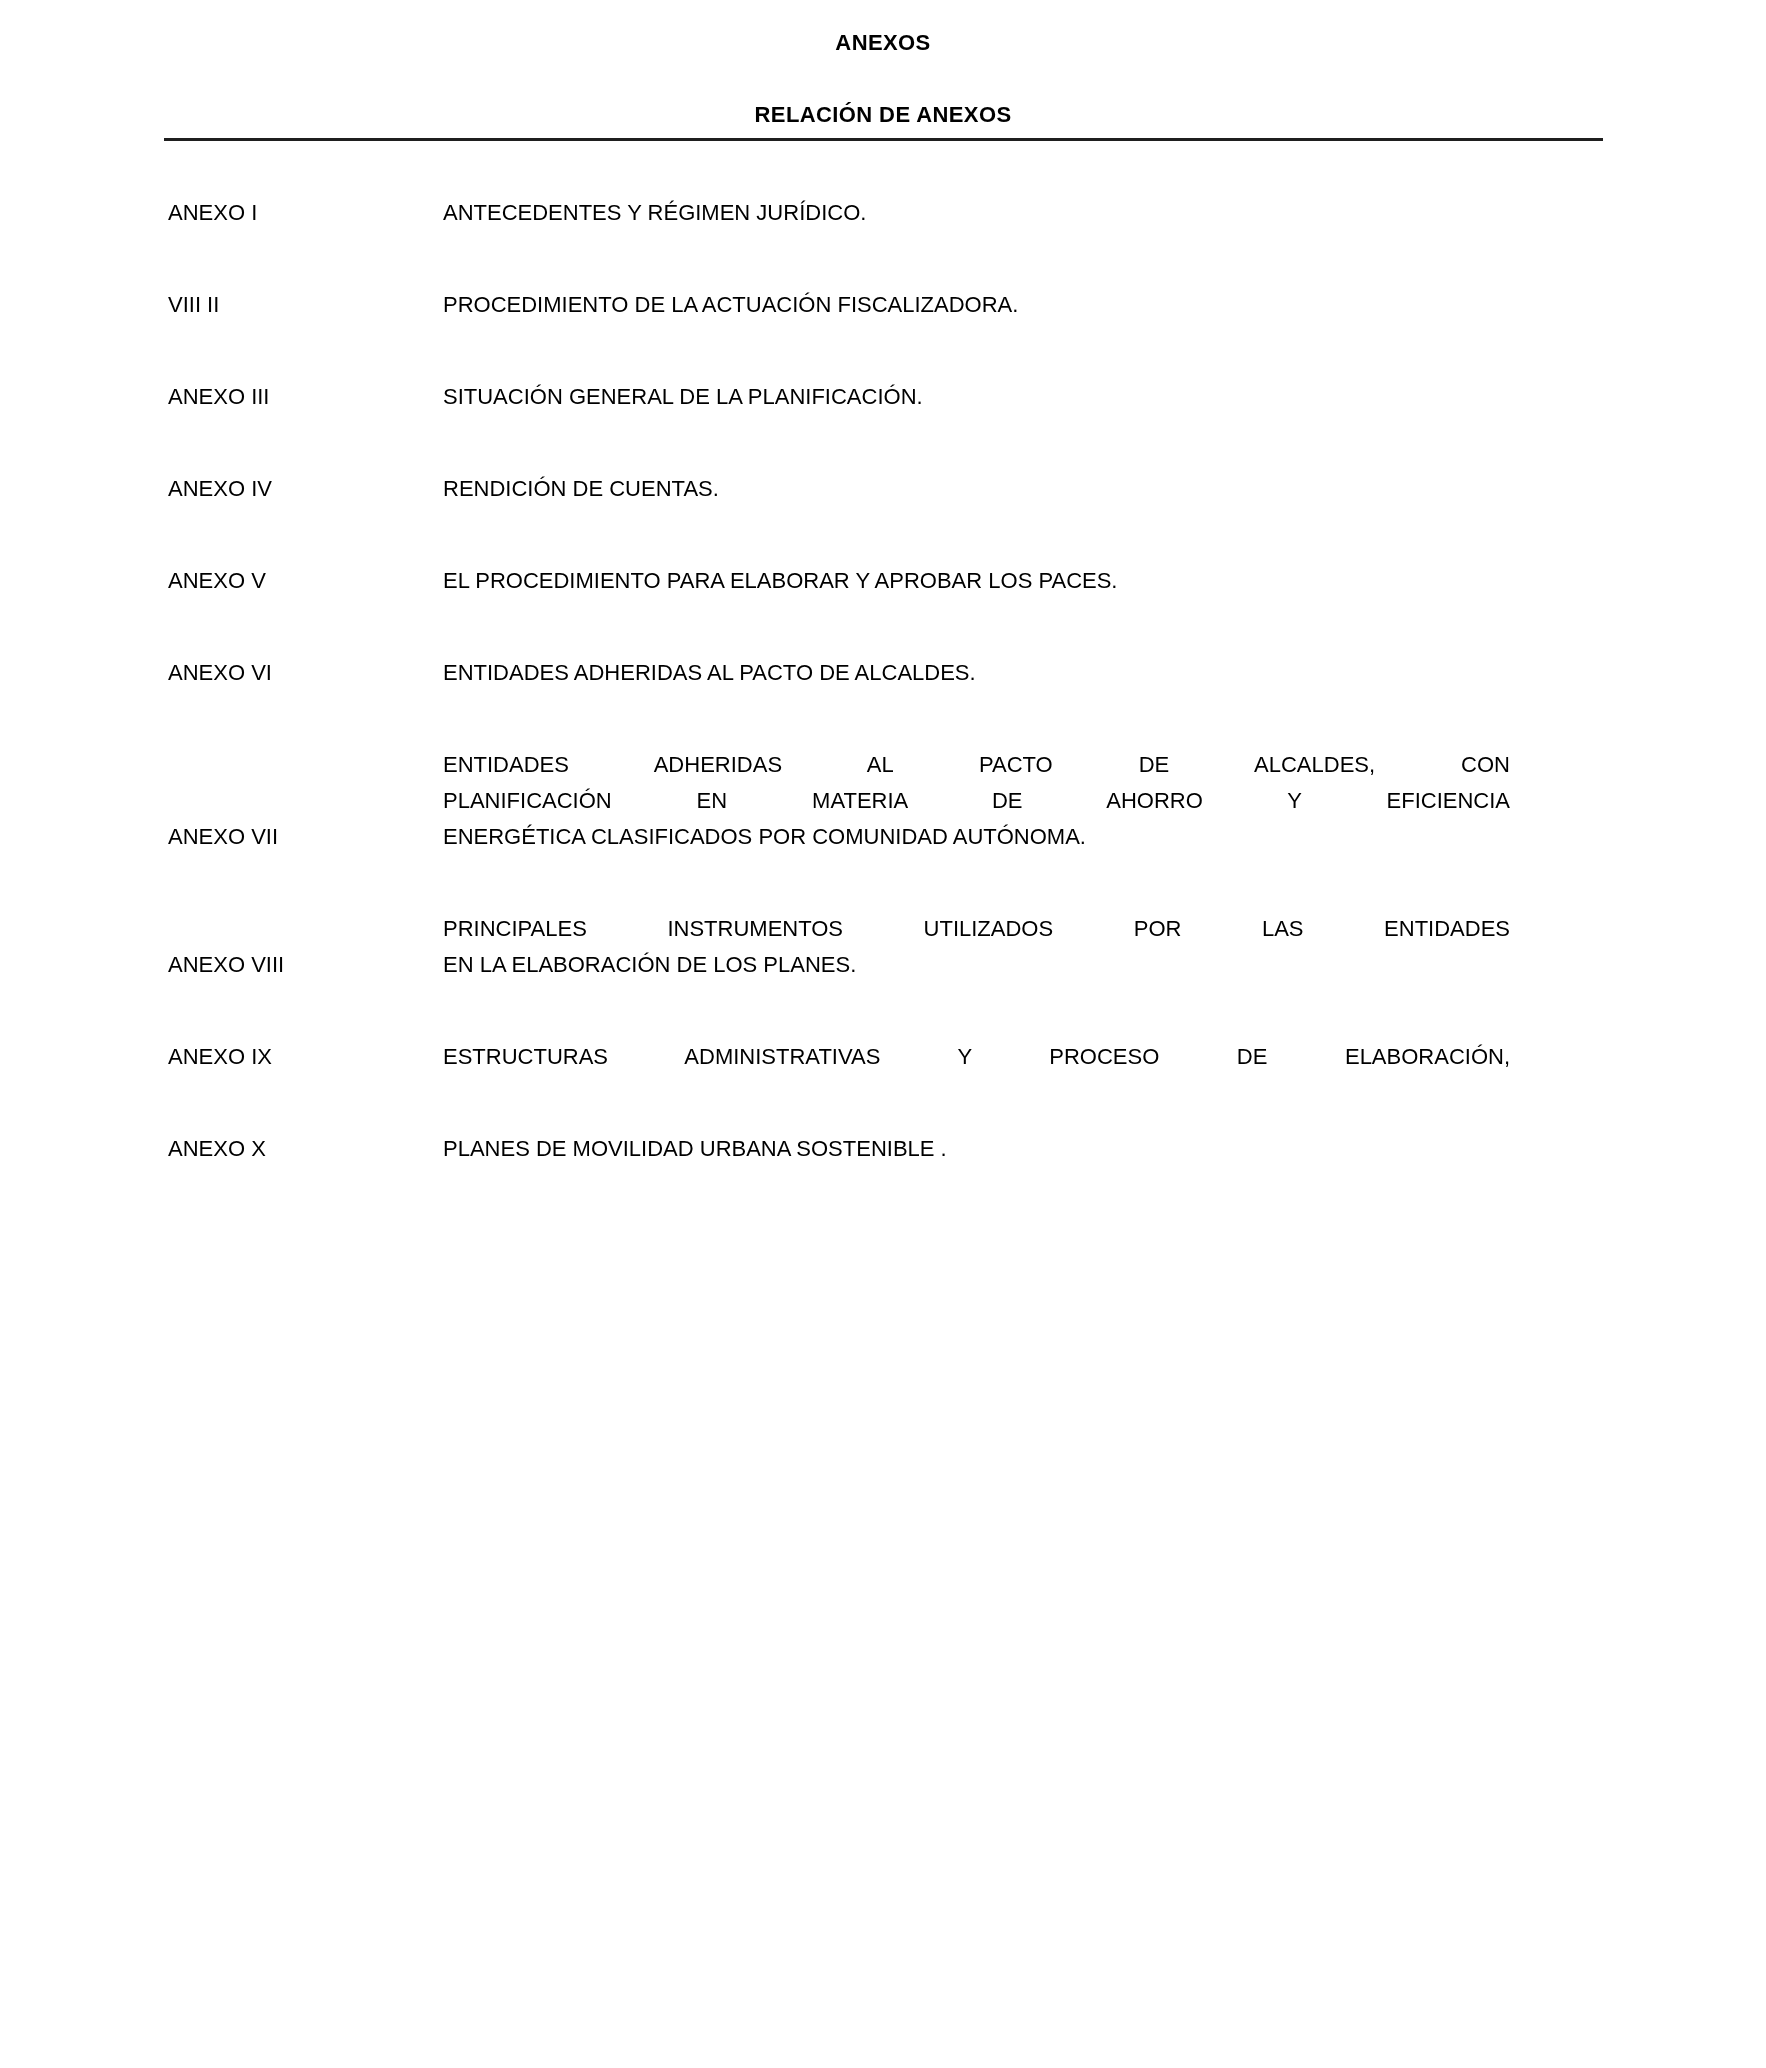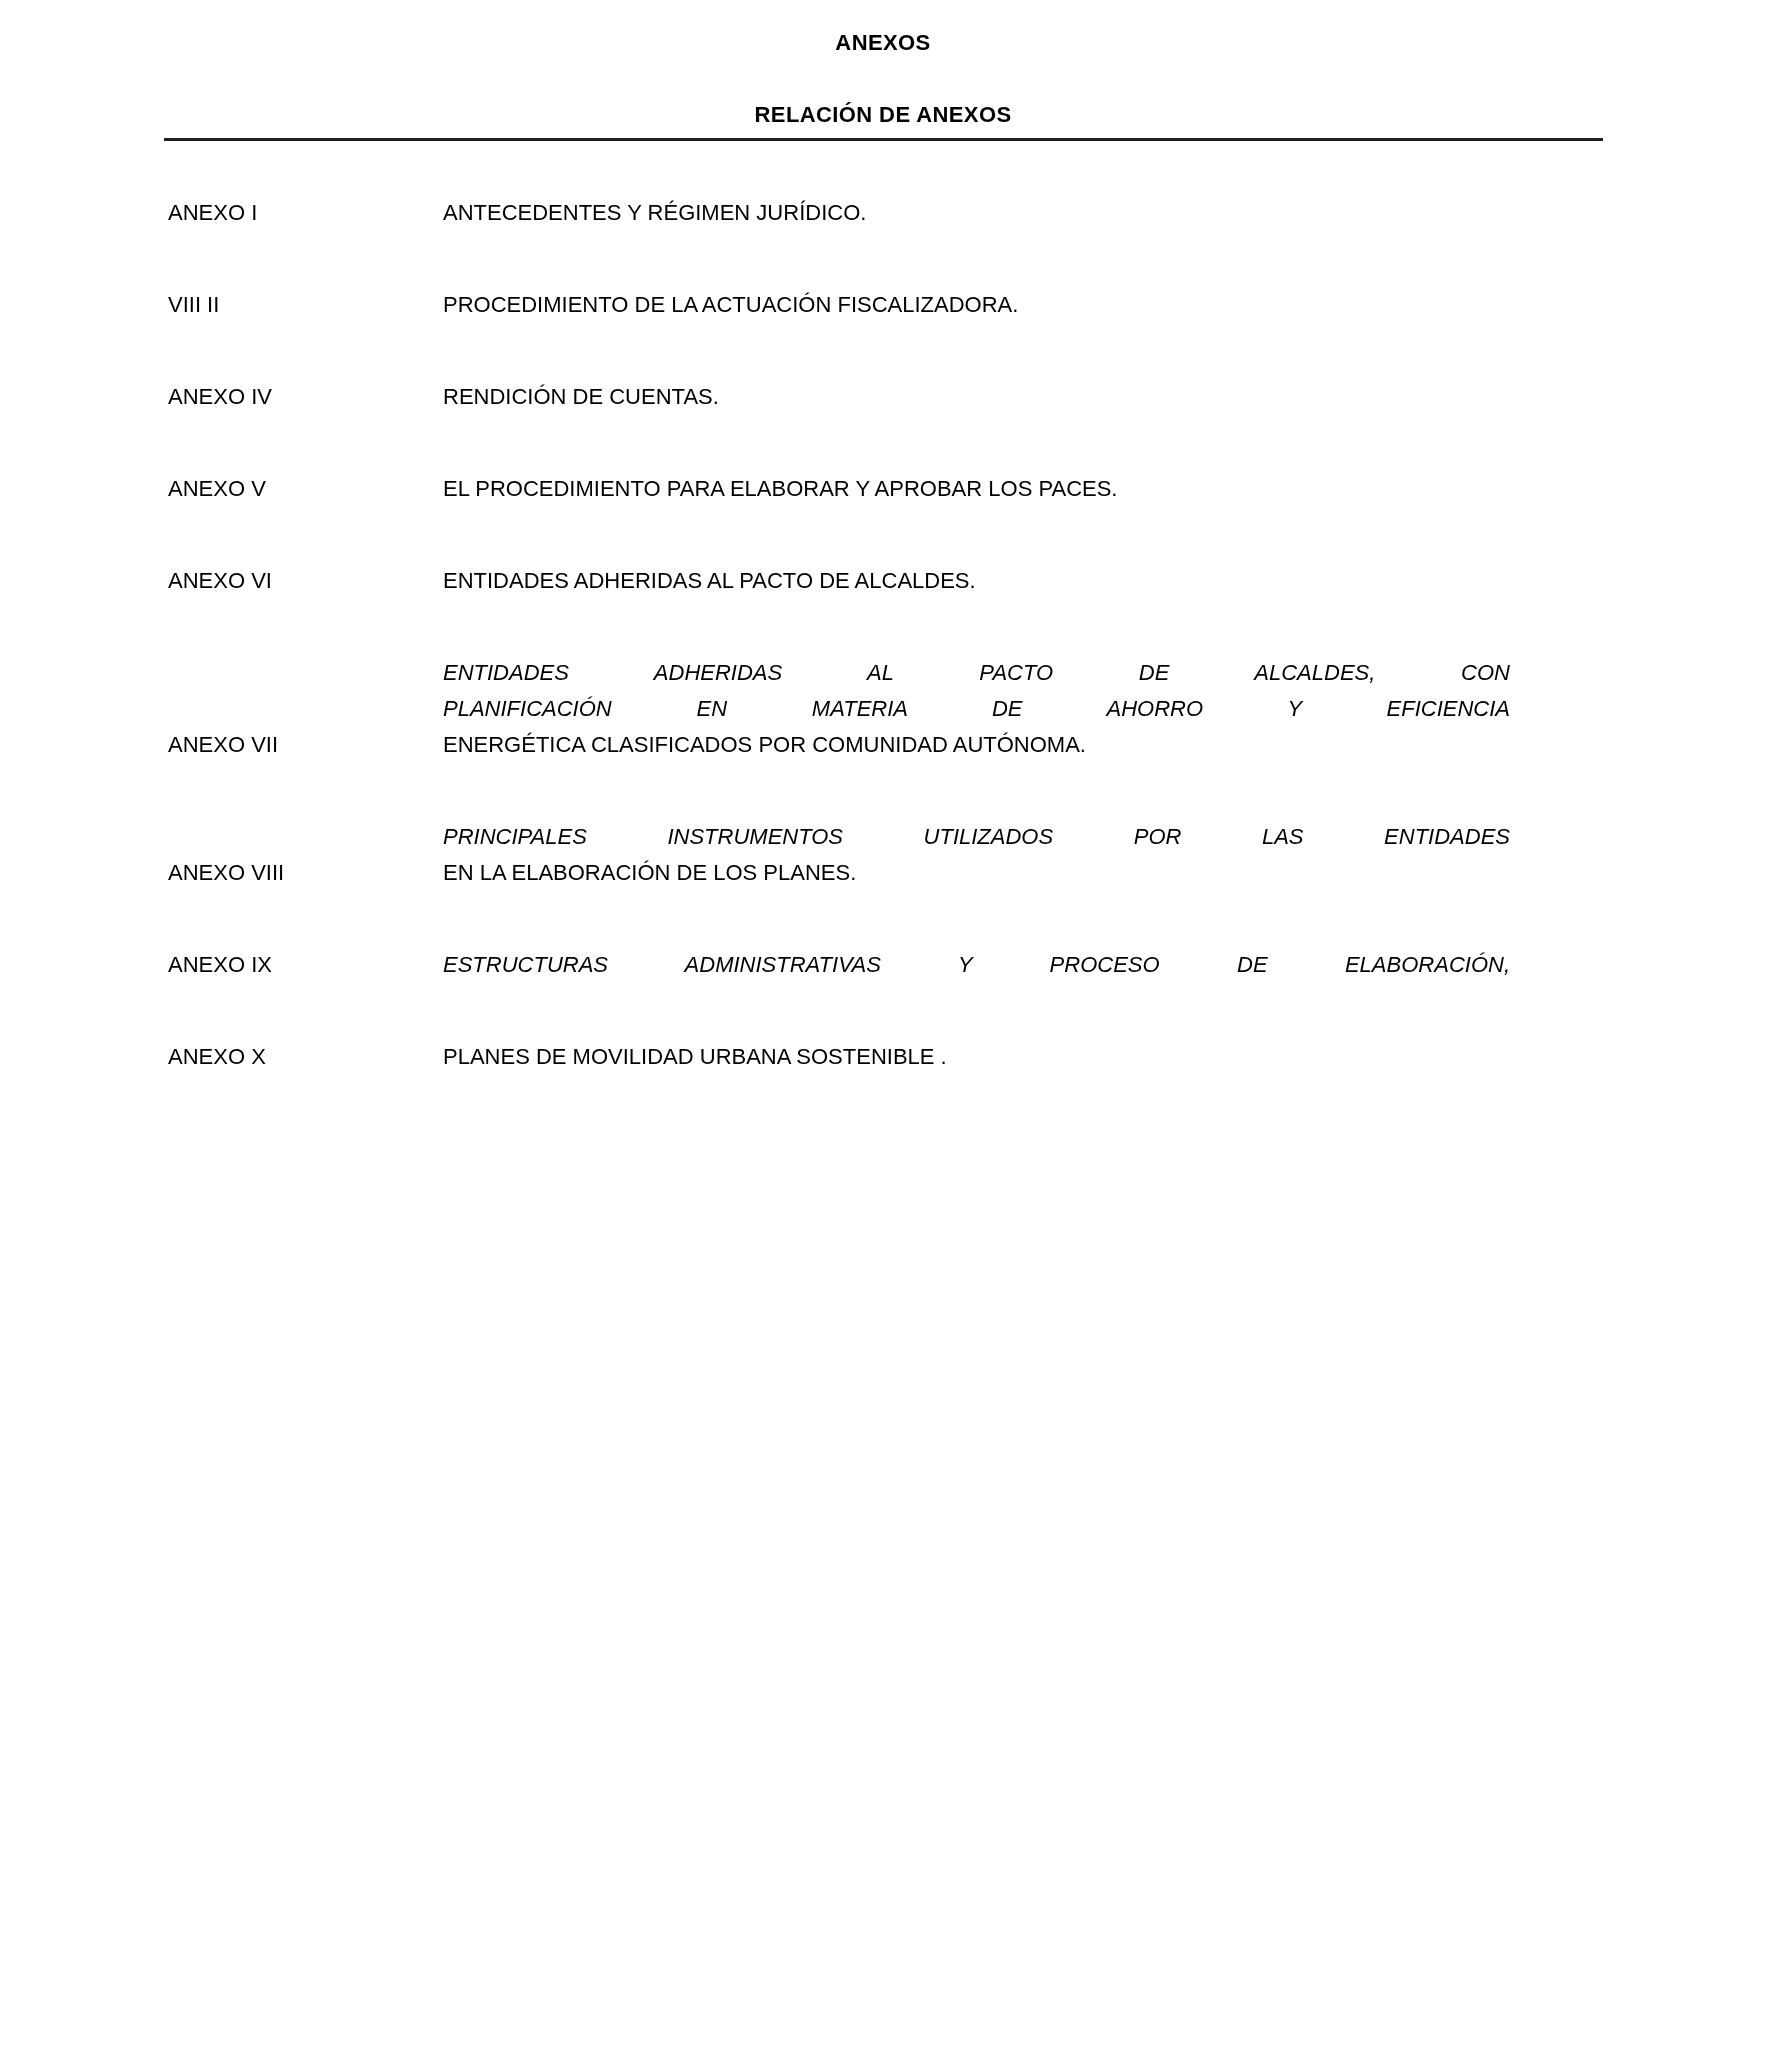--- a/index.html
+++ b/index.html
@@ -54,21 +54,20 @@
   .annex-desc {
     flex: 0 0 1067px;
     width: 1067px;
   }
   .desc-line {
     text-align: left;
   }
   .desc-line.stretch {
     text-align: justify;
     text-align-last: justify;
-    font-style: italic;
   }
 </style>
 </head>
 <body>
 
 <div class="page">
 
   <div class="doc-title">ANEXOS</div>
 
   <div class="doc-subtitle">RELACIÓN DE ANEXOS</div>
@@ -84,20 +83,26 @@
       </div>
     </div>
 
     <div class="annex-row">
       <div class="annex-label">VIII II</div>
       <div class="annex-desc">
         <div class="desc-line">PROCEDIMIENTO DE LA ACTUACIÓN FISCALIZADORA.</div>
       </div>
     </div>
 
+    <div class="annex-row">
+      <div class="annex-label">ANEXO III</div>
+      <div class="annex-desc">
+        <div class="desc-line">SITUACIÓN GENERAL DE LA PLANIFICACIÓN.</div>
+      </div>
+    </div>
 
     <div class="annex-row">
       <div class="annex-label">ANEXO IV</div>
       <div class="annex-desc">
         <div class="desc-line">RENDICIÓN DE CUENTAS.</div>
       </div>
     </div>
 
     <div class="annex-row">
       <div class="annex-label">ANEXO V</div>

